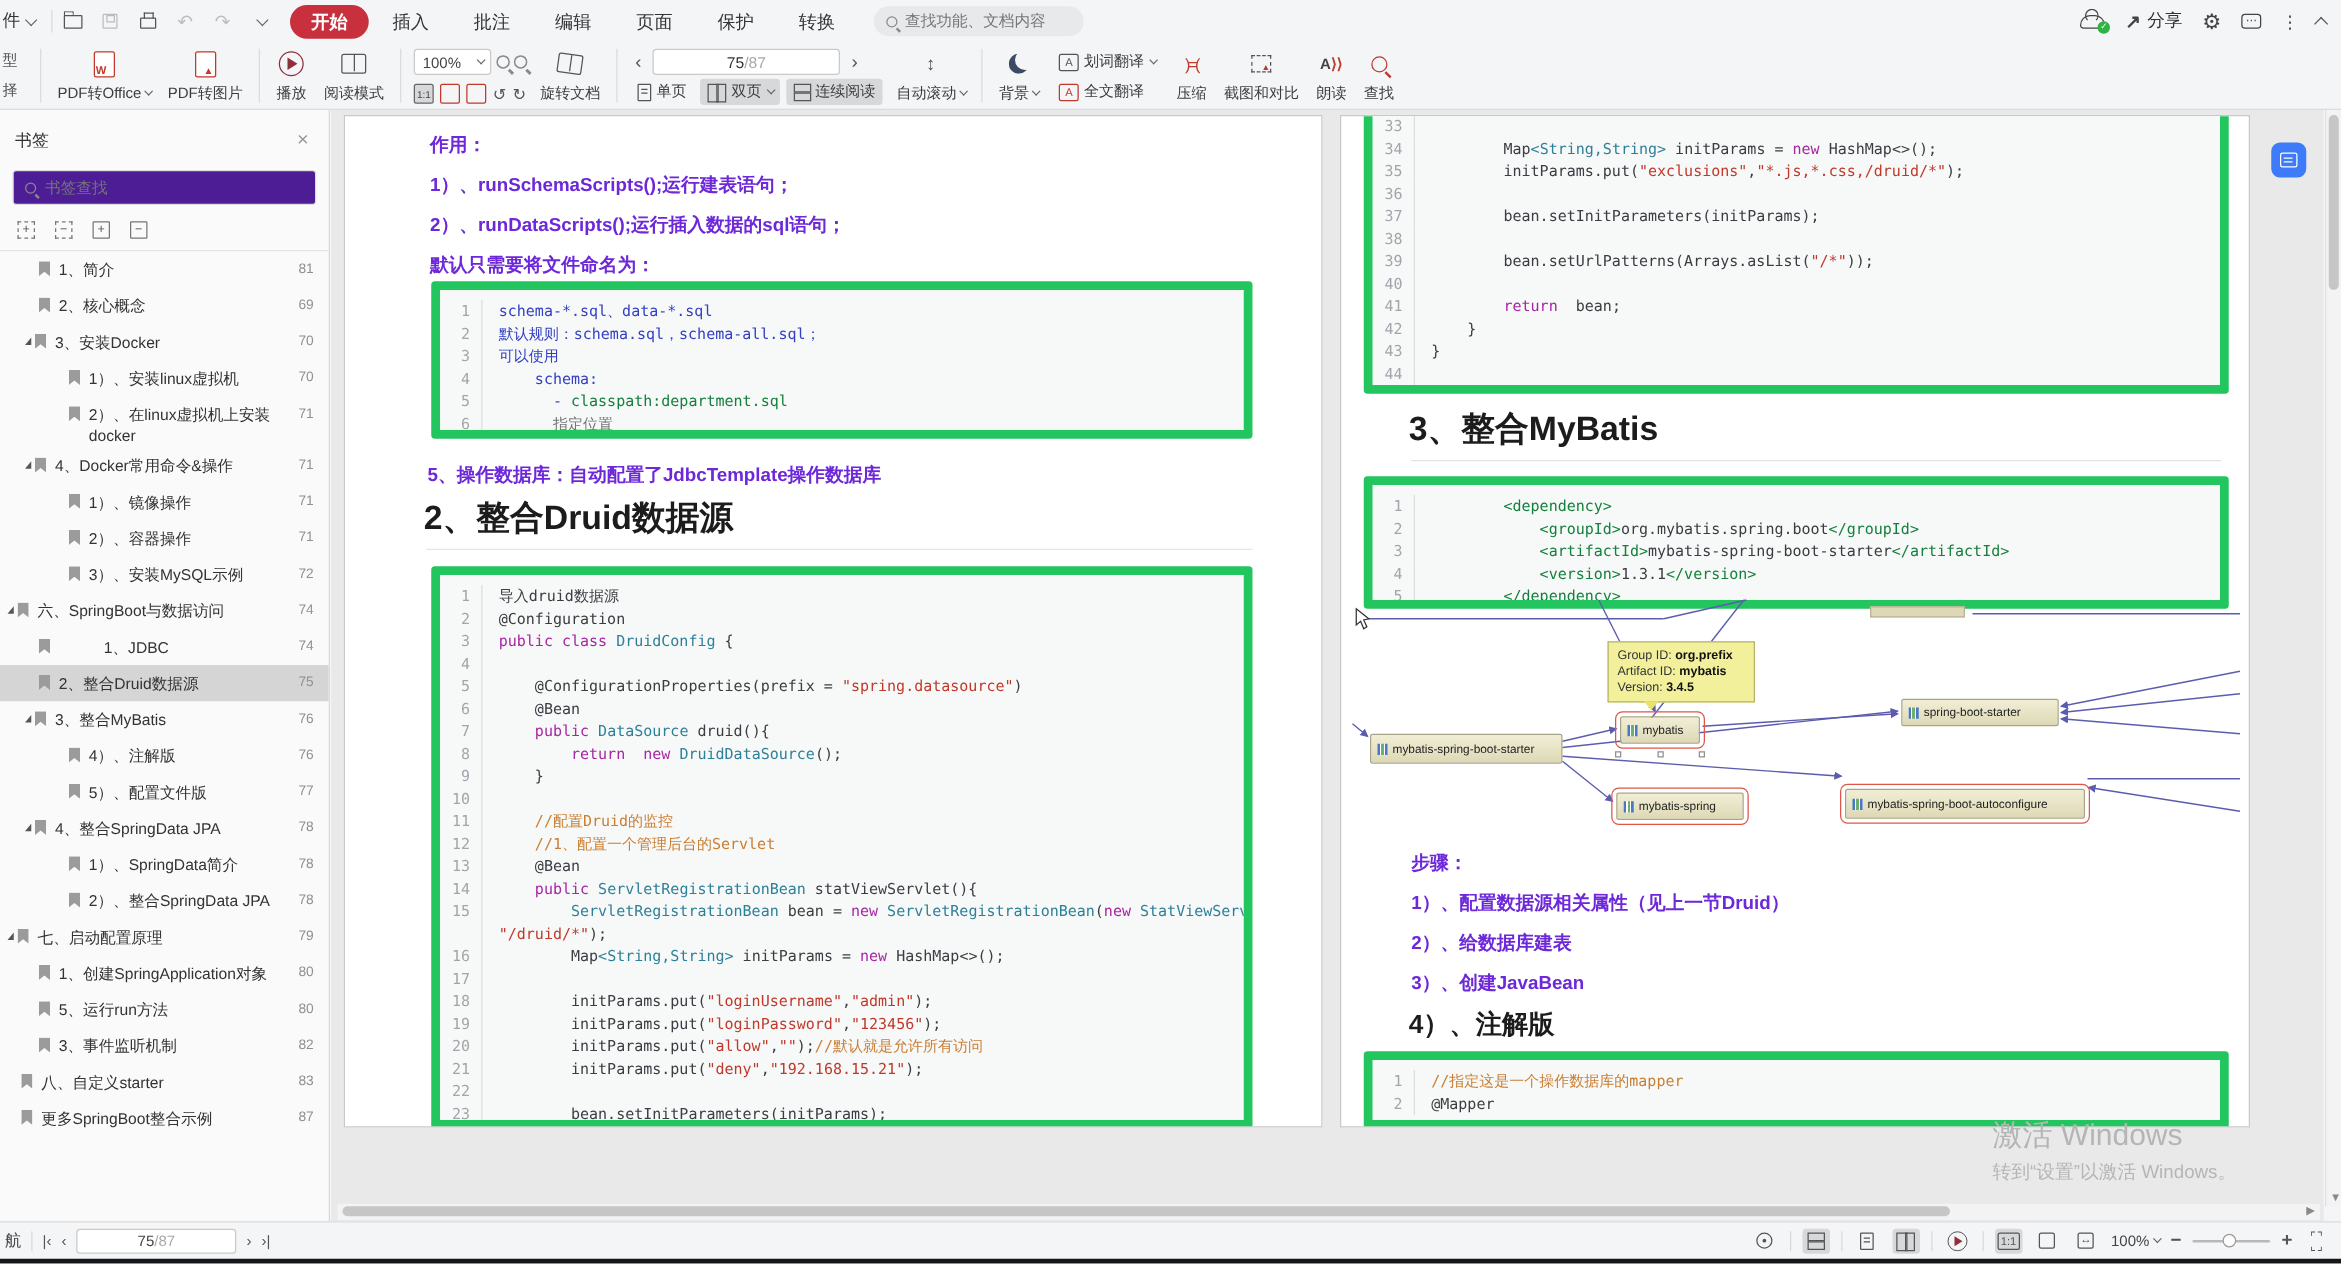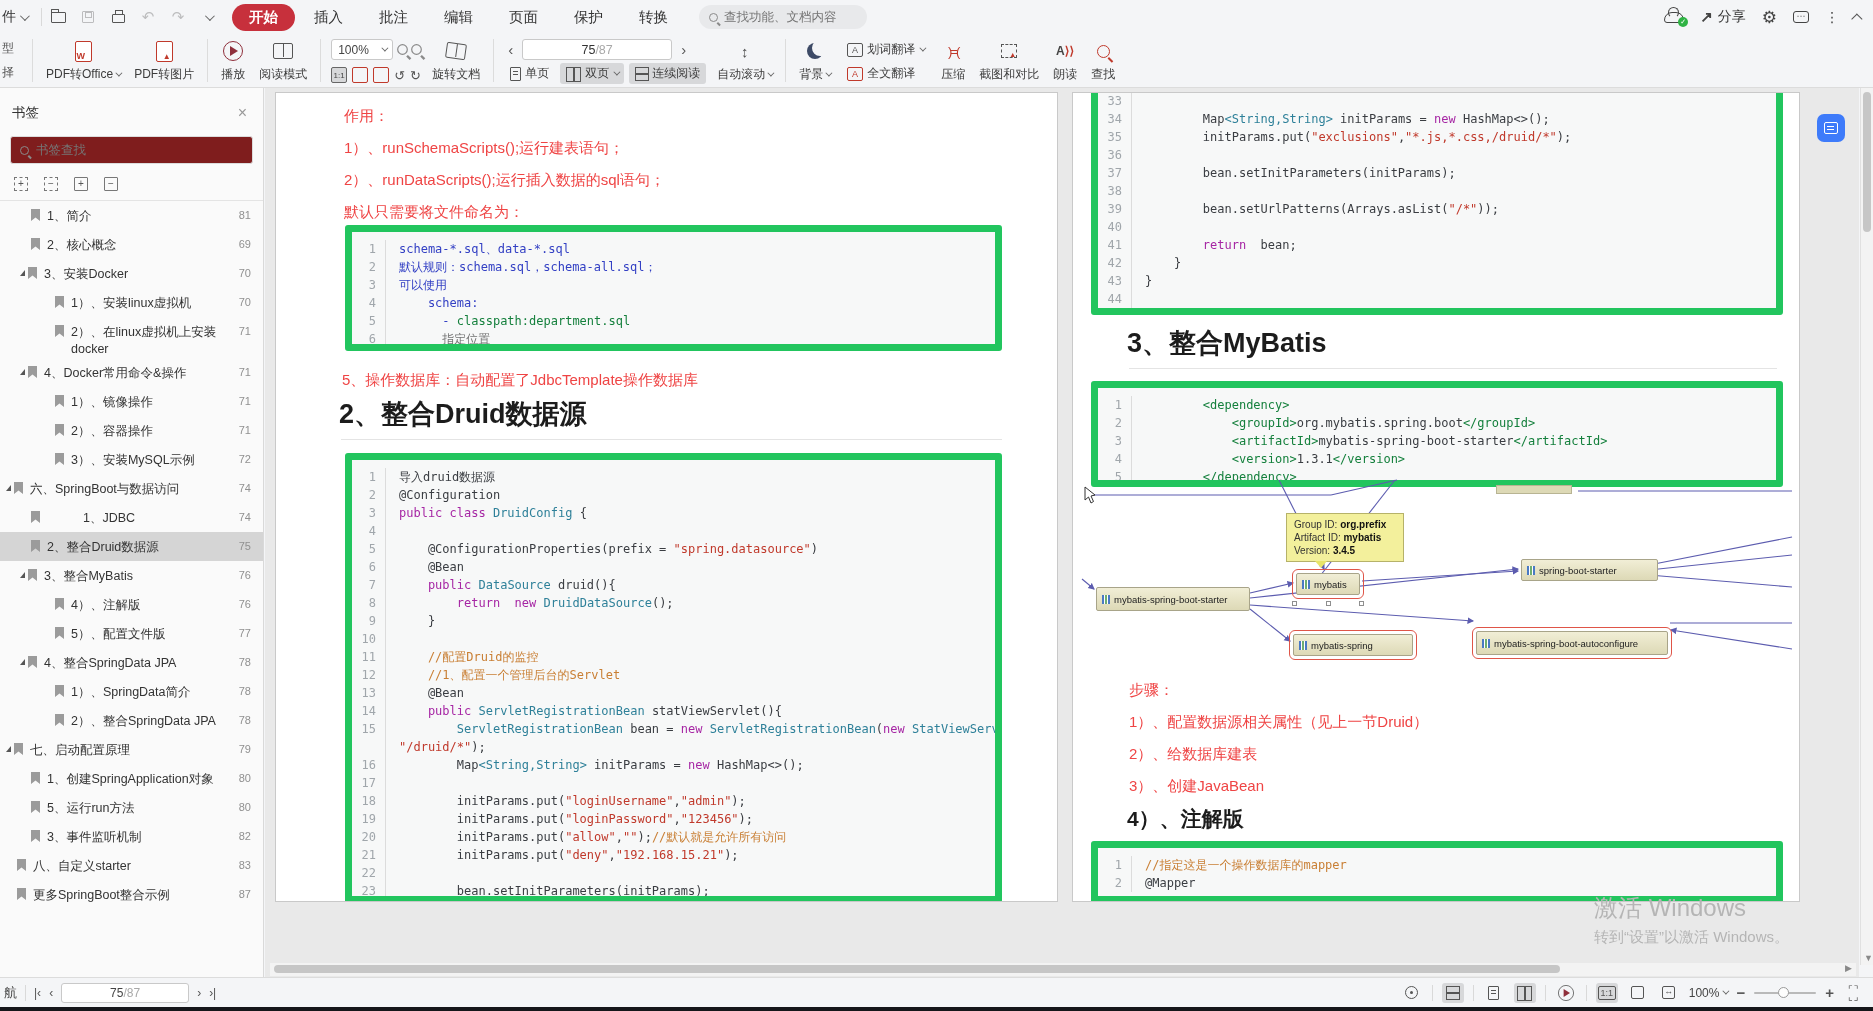--- a/index.html
+++ b/index.html
@@ -84,40 +84,40 @@
   .ic-shot:after { content:"▲"; position:absolute; right:0; bottom:-1px; font-size:7px; color:#c0392b; }
   .ic-read { font-size:12px; color:#444; font-weight:bold; }
   .ic-read i { color:#c0392b; font-style:normal; }
   .ic-find { width:13px; height:13px; border:1.8px solid #c0392b; border-radius:50%; position:relative; }
   .ic-find:after { content:""; position:absolute; left:11px; top:11px; width:6px; height:2px; background:#c0392b; transform:rotate(45deg); transform-origin:0 0; }
 
   
   .sidebar { position:absolute; left:0; top:88px; width:264px; height:889px; background:#fafafa; border-right:1px solid #d9d9d9; overflow:hidden; }
   .sb-head { display:flex; align-items:center; justify-content:space-between; padding:16px 16px 0 12px; font-size:13.5px; color:#333; }
   .sb-close { color:#999; font-size:16px; line-height:12px; }
-  .sb-search { margin:14px 10px 0; height:28px; background:#7f1d1d; border:1px solid #dcdcdc; border-radius:3px; display:flex; align-items:center; padding:0 9px; gap:7px; }
+  .sb-search { margin:14px 10px 0; height:28px; background:#4c1d95; border:1px solid #dcdcdc; border-radius:3px; display:flex; align-items:center; padding:0 9px; gap:7px; }
   .sb-search input { border:none; outline:none; background:transparent; font-size:12.5px; color:#9a9a9a; width:190px; font-family:"Liberation Sans",sans-serif; }
   .sb-tools { display:flex; align-items:center; gap:16px; padding:13px 0 9px 14px; border-bottom:1px solid #e4e4e4; }
   .sb-tool { width:14px; height:14px; border:1.2px dashed #777; font-size:10px; line-height:12px; text-align:center; color:#555; }
   .sb-tool.solid { border-style:solid; border-radius:1px; }
   .sb-tree { position:relative; }
   .tree-row { position:relative; display:flex; align-items:flex-start; min-height:29px; padding-top:7px; font-size:12.5px; color:#333; }
   .tree-row.sel { background:#d5d5d5; }
   .tr-caret { width:0; height:0; border-left:5px solid transparent; border-bottom:6px solid #555; transform:rotate(0deg); margin:4px 3px 0 0; flex:none; }
   .tr-caret.none { border:none; width:8px; }
   .tr-flag { width:9px; height:12px; background:#9b9b9b; clip-path:polygon(0 0,100% 0,100% 100%,50% 70%,0 100%); margin:1px 7px 0 0; flex:none; }
   .tr-label { line-height:17px; word-break:break-all; }
   .tr-page { position:absolute; right:12px; top:8px; font-size:11px; color:#909090; }
 
   
   .canvas { position:absolute; left:265px; top:88px; width:1594px; height:889px; background:#e9e9e9; overflow:hidden; }
   .pdf-page { position:absolute; top:4px; height:810px; background:#fff; border:1px solid #c9c9c9; overflow:hidden; }
   .page-left { left:10px; width:783px; }
   .page-right { left:807px; width:728px; }
-  .body-txt { position:absolute; font-size:15px; color:#ef4444; white-space:nowrap; }
+  .body-txt { position:absolute; font-size:15px; color:#6d28d9; white-space:nowrap;font-weight:bold; }
   .h-big { position:absolute; font-size:27px; font-weight:bold; color:#1c1c1c; white-space:nowrap; }
   .h-mid { position:absolute; font-size:21px; font-weight:bold; color:#1c1c1c; white-space:nowrap; }
   .h-rule { position:absolute; height:1px; background:#e4e4e4; }
   .codeblk { position:absolute; background:#f7f8f8; border:7px solid #22c55e; border-radius:3px; overflow:hidden; padding:8px 0; }
   .code-line { display:flex; height:18px; font-family:"DejaVu Sans Mono", monospace; font-size:12px; line-height:18px; white-space:pre; }
   .code-line .ln { width:34px; flex:none; text-align:right; padding-right:9px; color:#a0a6ab; border-right:1px solid #dcdcdc; }
   .code-line .lc { padding-left:13px; }
   .cd-d{color:#3a3d42;} .cd-k{color:#a626a4;} .cd-t{color:#2e8099;} .cd-s{color:#c0392b;}
   .cd-c{color:#c97f34;} .cd-b{color:#3340c4;} .cd-g{color:#15803d;} .cd-u{color:#737373;text-decoration:underline;}
 
@@ -633,29 +633,29 @@
               <span class="bars"></span>
               <span>mybatis-spring-boot-starter</span>
             </div>
             <div class="dg-node sel" style="left: 215px; top: 94px; width: 64px; height: 22px;">
               <span class="bars"></span>
               <span>mybatis</span>
             </div>
             <div class="handle" style="left: 211px; top: 122px;"></div>
             <div class="handle" style="left: 245px; top: 122px;"></div>
             <div class="handle" style="left: 278px; top: 122px;"></div>
-            <div class="dg-node" style="left: 440px; top: 80px; width: 137px; height: 22px;">
+            <div class="dg-node" style="left: 440px; top: 80px; width: 126px; height: 22px;">
               <span class="bars"></span>
               <span>spring-boot-starter</span>
             </div>
             <div class="dg-node sel" style="left: 395px; top: 132px; width: 192px; height: 24px; margin-top: 20px;">
               <span class="bars"></span>
               <span>mybatis-spring-boot-autoconfigure</span>
             </div>
-            <div class="dg-node sel" style="left: 212px; top: 155px; width: 120px; height: 22px;">
+            <div class="dg-node sel" style="left: 212px; top: 155px; width: 102px; height: 22px;">
               <span class="bars"></span>
               <span>mybatis-spring</span>
             </div>
             <div class="dg-tip" style="left: 205px; top: 34px; min-width: 118px;">
               <div>Group ID: <b>org.prefix</b></div>
               <div>Artifact ID: <b>mybatis</b></div>
               <div>Version: <b>3.4.5</b></div>
               <div class="tip-arrow"></div>
             </div>
           </div>

